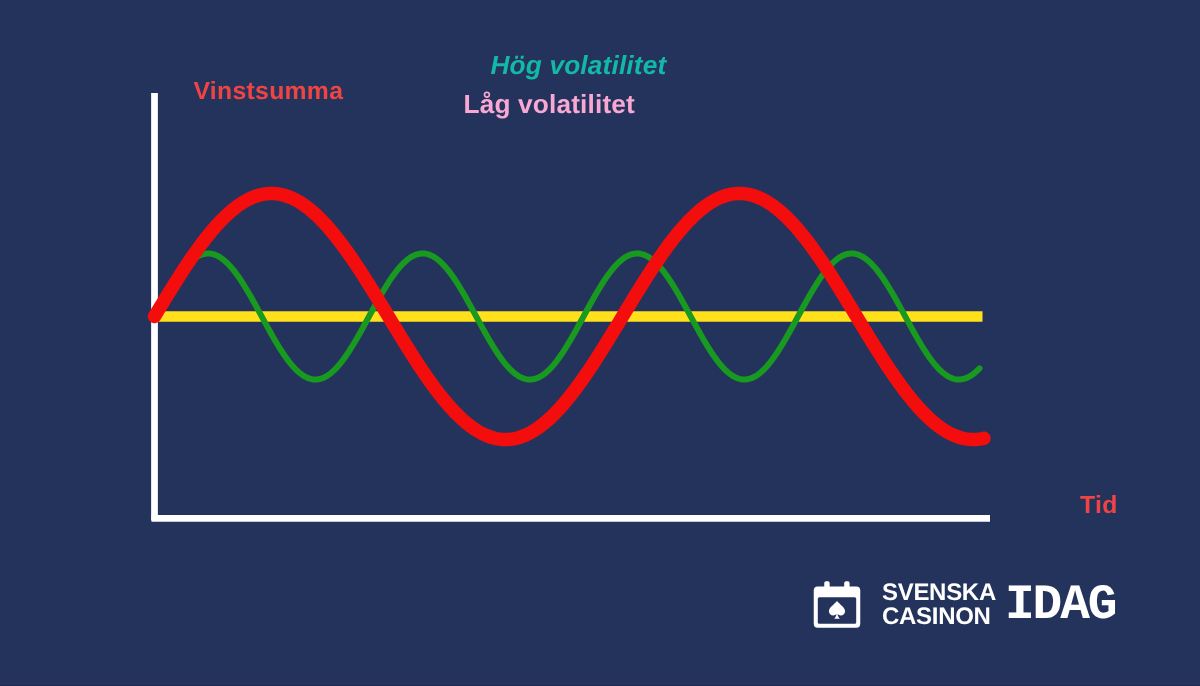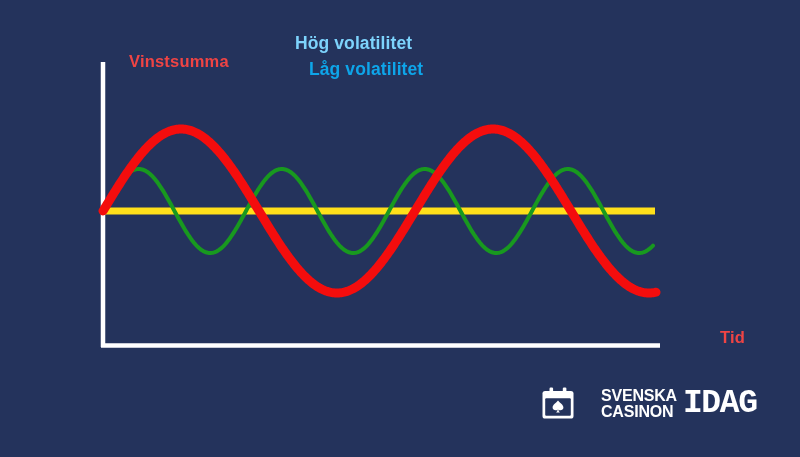--- a/index.html
+++ b/index.html
@@ -39,31 +39,31 @@
   #y-axis-title { left: 129px; top: 52px; }
   #x-axis-title { left: 720px; top: 328px; }
 
   .legend-entry {
     position: absolute;
     font-weight: bold;
     font-size: 17.5px;
     letter-spacing: 0.1px;
     white-space: nowrap;
   }
-  #legend-high { left: 295px; top: 33px; color: #7dd3fc; }
-  #legend-low  { left: 309px; top: 59px; color: #0ea5e9; }
+  #legend-high { left: 327px; top: 33px; color: #14b8a6; font-style: italic; }
+  #legend-low  { left: 309px; top: 59px; color: #f9a8d4; }
 
   
   #logo {
     position: absolute;
     left: 541px;
     top: 387px;
     display: flex;
     align-items: center;
-    gap: 26px;
+    gap: 13px;
   }
   #logo-mark {
     position: relative;
     width: 34px;
     height: 33px;
     flex: 0 0 auto;
   }
   #logo-wordmark {
     display: flex;
     align-items: center;

